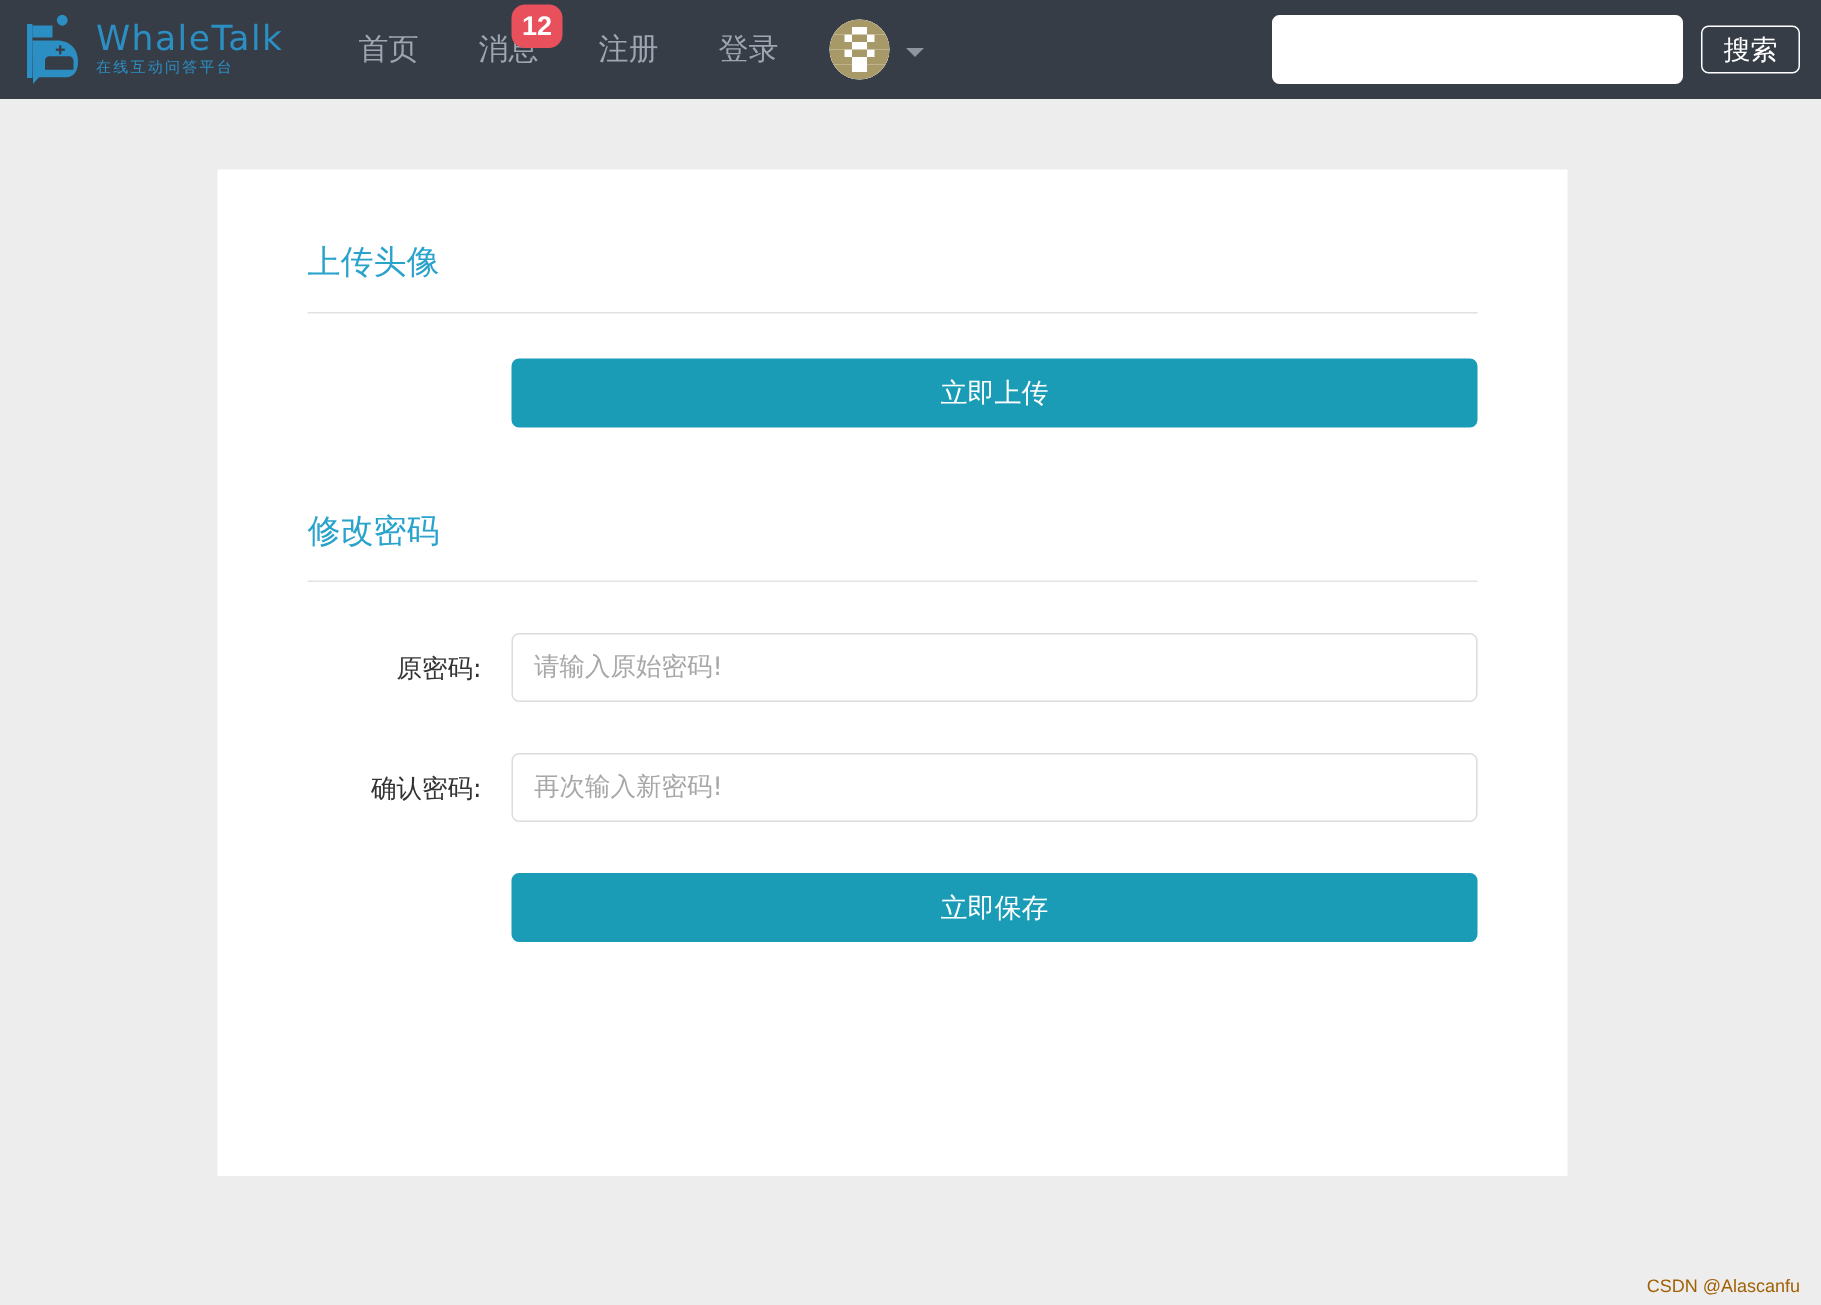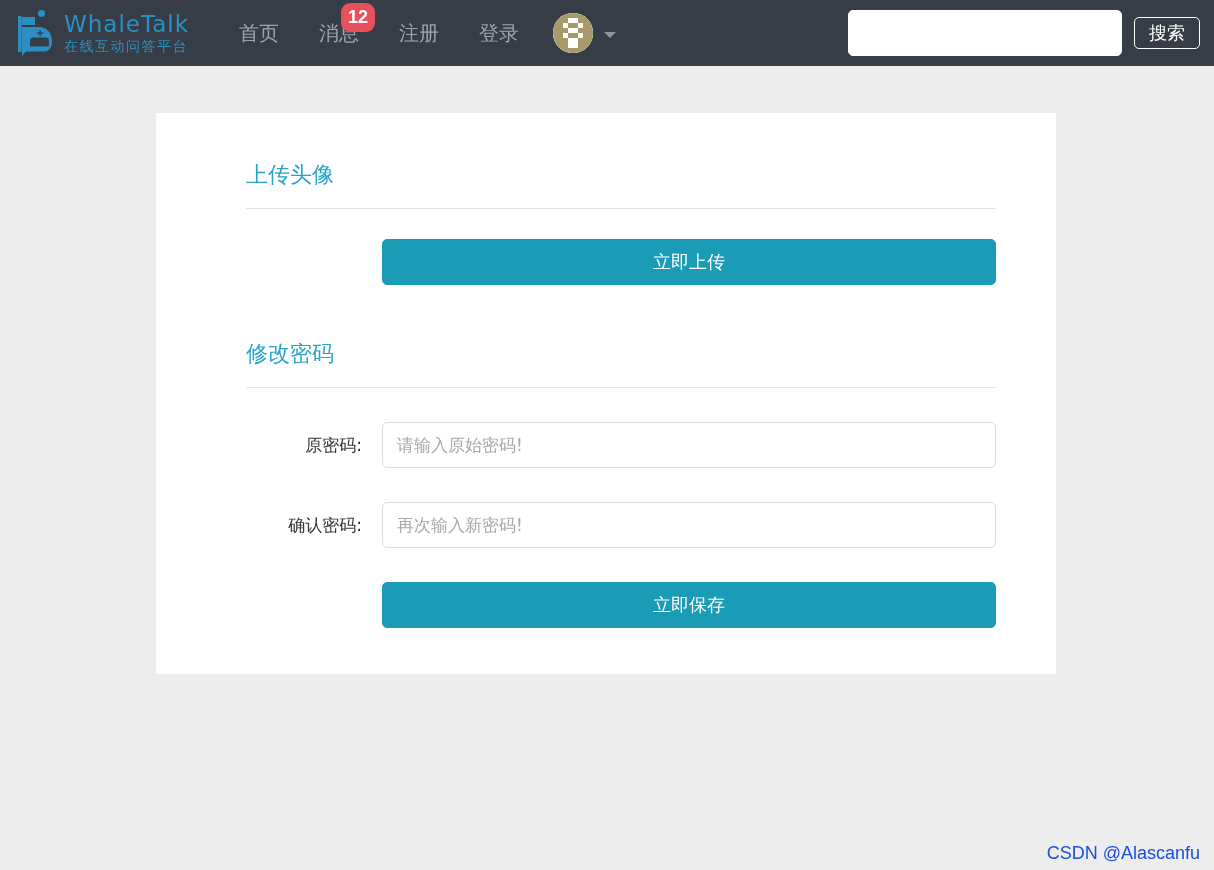--- a/index.html
+++ b/index.html
@@ -36,21 +36,21 @@
   }
   .brand-title {
     color: #2b8fc4;
     font-size: 23px;
     font-weight: normal;
     letter-spacing: 1px;
     font-family: "DejaVu Sans", sans-serif;
   }
   .brand-sub {
     color: #2b8fc4;
-    font-size: 14px;
+    font-size: 10px;
     letter-spacing: 1.5px;
     margin-top: 3px;
     font-family: "DejaVu Sans", sans-serif;
   }
 
   .nav-list {
     display: flex;
     align-items: center;
     list-style: none;
     margin: 0; padding: 0;
@@ -144,26 +144,25 @@
   }
 
   
   .panel-wrap {
     position: relative;
     width: 1214px;
     height: 804px;
   }
   .panel {
     position: absolute;
-    left: 156px;
+    left: 145px;
     top: 47px;
     width: 900px;
-    height: 561px;
+    height: 671px;
     background: #ffffff;
-    padding-left: 30px;
   }
   .panel-inner { padding: 0 60px; }
 
   .section-head {
     margin: 0;
     padding: 47px 0 18px 0;
     color: #29a3cc;
     font-size: 22px;
     font-weight: normal;
     border-bottom: 1px solid #e2e2e2;
@@ -240,22 +239,22 @@
     font-size: 18px;
     cursor: pointer;
     font-family: "DejaVu Sans", sans-serif;
   }
   .btn-row.save { margin-top: 34px; }
 
   .watermark {
     position: absolute;
     right: 14px;
     bottom: 6px;
-    color: #1d4ed8;
-    font-size: 18px;
+    color: #a16207;
+    font-size: 12px;
     font-family: "Liberation Sans", sans-serif;
     white-space: nowrap;
   }
 </style>
 </head>
 <body>
 
 <div class="navbar">
 
   <a class="brand" href="#">

